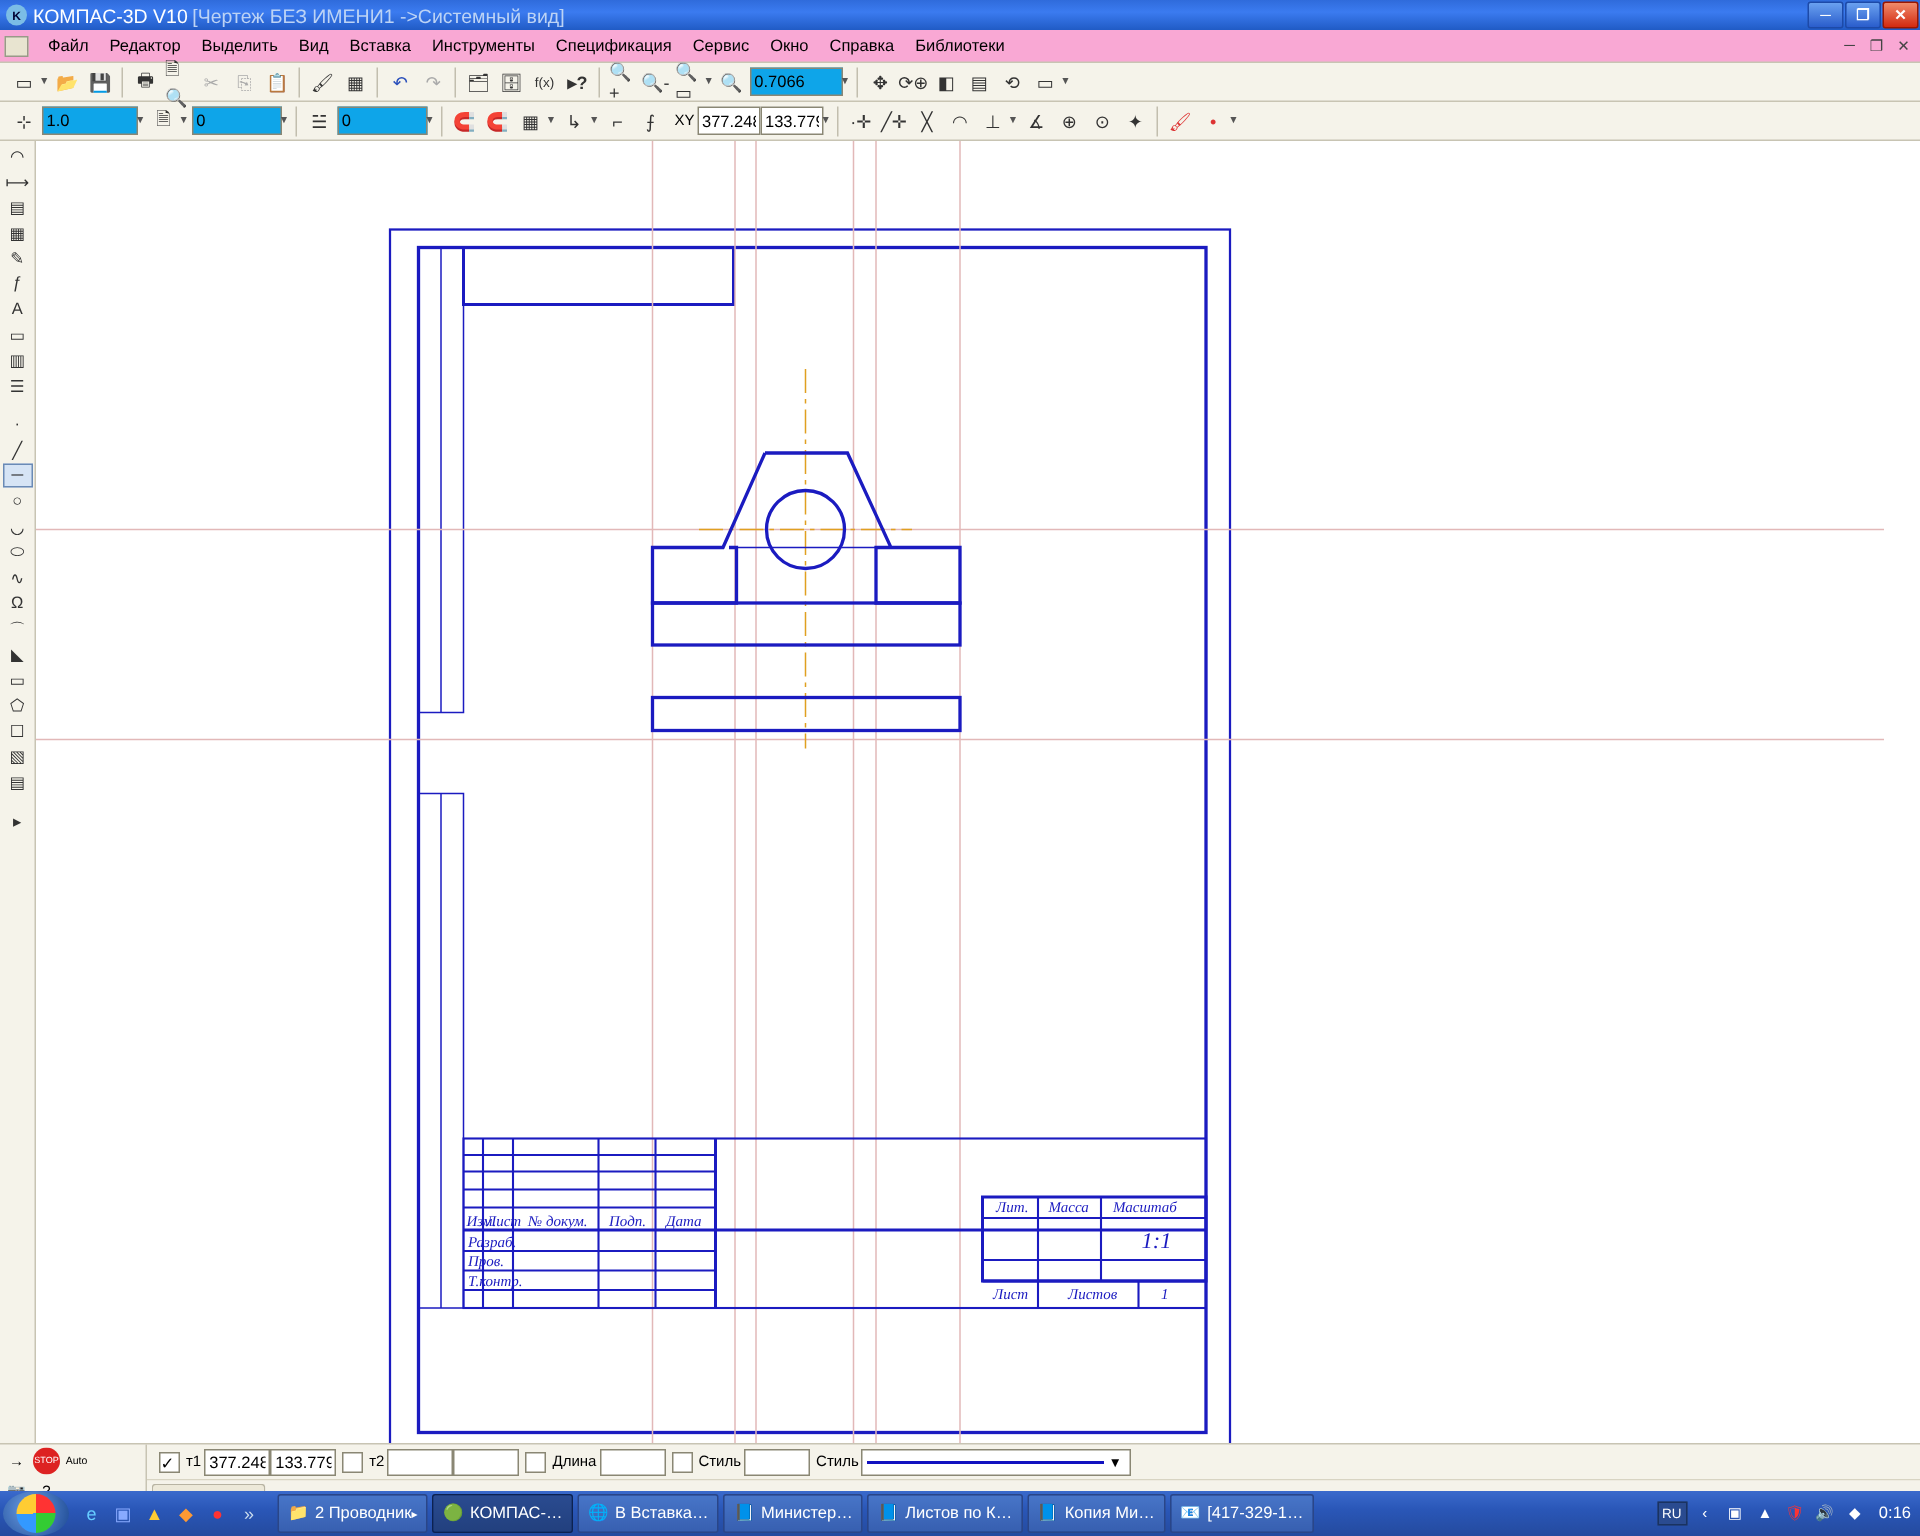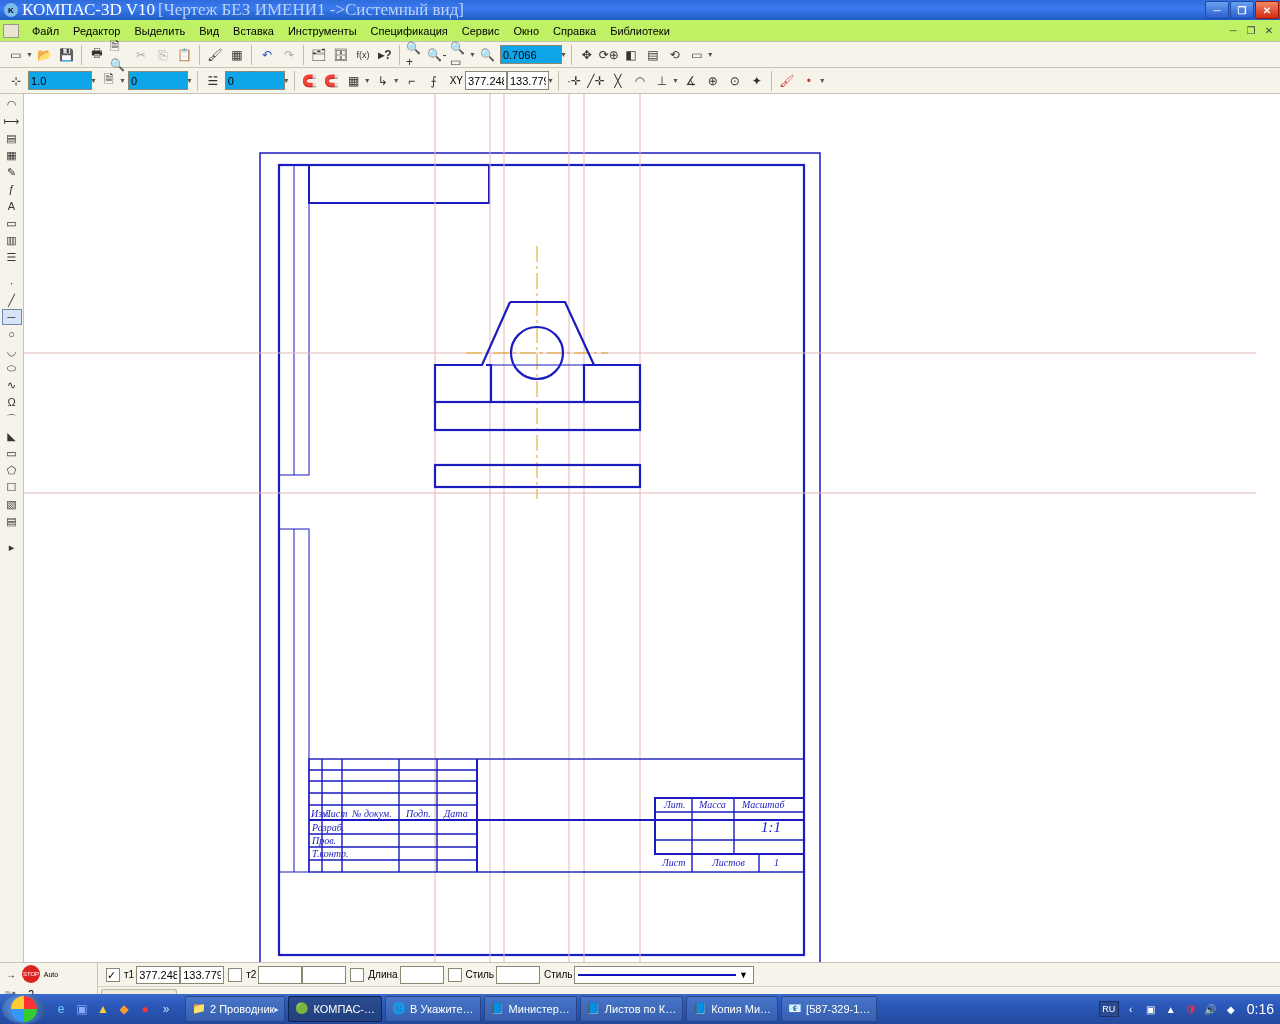--- a/index.html
+++ b/index.html
@@ -1,28 +1,28 @@
 <!DOCTYPE html>
 <html><head>
 <meta charset="utf-8">
 <style>
   * { margin:0; padding:0; box-sizing:border-box; }
   html,body { width:1280px; height:1024px; font-family:Tahoma,Arial,sans-serif; font-size:11px; overflow:hidden; background:#f5f3ea;}
   
   
   .titlebar { height:20px; background:linear-gradient(#2f6bdb,#3b7bf0 40%,#205bc5); color:#fff; display:flex; align-items:center; padding-left:4px; }
   .titlebar .icon { width:14px; height:14px; background:#7bbde6; border-radius:50%; margin-right:4px; display:flex; align-items:center; justify-content:center; font-size:8px; color:#003; font-weight:bold;}
-  .titlebar .txt { font-size:17px;font-family:Liberation Serif, serif; }
+  .titlebar .txt { font-size:13px; }
   .titlebar .sub { color:#bcd3f5; margin-left:3px; }
   .winbtns { margin-left:auto; display:flex; }
   .winbtn { width:24px; height:18px; margin-right:1px; background:linear-gradient(#6aa1f0,#2a5dcc); border:1px solid #1d4aa8; border-radius:2px; display:flex; align-items:center; justify-content:center; color:#fff; font-size:10px; font-weight:bold;}
   .winbtn.close { background:linear-gradient(#f08a6a,#d32a10); border-color:#9a1600;}
   
   
-  .menubar { height:22px; background:#bef264; border-bottom:1px solid #c8c4b3; display:flex; align-items:center; padding-left:3px; }
+  .menubar { height:22px; background:#f9a8d4; border-bottom:1px solid #c8c4b3; display:flex; align-items:center; padding-left:3px; }
   .mdi-icon { width:16px; height:14px; background:#e8e4d0; border:1px solid #998; margin-right:6px;}
   .menubar .mitem { padding:2px 7px; cursor:default; }
   .menubar .right { margin-left:auto; display:flex; align-items:center; padding-right:4px;}
   .mdibtn { width:14px; height:12px; margin-left:4px; font-size:10px; text-align:center; color:#444;}
   
   
   .tbrow { height:26px; background:#f5f3ea; border-bottom:1px solid #c8c4b3; display:flex; align-items:center; padding-left:6px; }
   .tbtn { width:20px; height:20px; margin-right:2px; display:flex; align-items:center; justify-content:center; font-size:12px; color:#333; border:1px solid transparent; }
   .tsep { width:4px; height:20px; border-left:1px solid #c2beae; margin:0 2px;}
   .tcombo { height:19px; border:1px solid #8a8774; background:#0ea5e9; font-size:11px; padding:1px 2px; }
@@ -64,21 +64,21 @@
   .start { width:44px; height:30px; background:radial-gradient(circle at 40% 40%,#6b9ee5,#1a4690); border-radius:50%; margin:0 6px 0 2px; display:flex; align-items:center; justify-content:center;}
   .startorb{width:26px;height:26px;border-radius:50%;background:conic-gradient(#f33 0 25%,#3c3 0 50%,#39f 0 75%,#fc3 0 100%);}
   .ql { display:flex; gap:3px; padding-right:6px; margin-right:4px;}
   .ql .q { width:18px; height:18px; display:flex; align-items:center; justify-content:center; font-size:12px;}
   .tgroup { height:26px; display:flex; align-items:center; background:linear-gradient(#4775c8,#375fb0); border:1px solid #2a4688; border-radius:2px; margin-right:3px; padding:0 6px; max-width:122px; overflow:hidden; white-space:nowrap;}
   .tgroup .ico { width:14px; height:14px; margin-right:4px; font-size:11px;}
   .tgroup.active { background:linear-gradient(#2a4b90,#22407e); border-color:#0d2250;}
   .tray { margin-left:auto; display:flex; align-items:center; gap:4px; padding-right:6px;}
   .tray .t { width:16px; height:16px; font-size:10px; display:flex; align-items:center; justify-content:center;}
   .traylang{ background:#2a4b90; border:1px solid #1a3360; width:20px; height:16px; text-align:center; font-size:9px; line-height:14px;}
-  .clock { margin-left:4px; font-size:14px;text-align:center;}
+  .clock { margin-left:4px; font-size:11px;text-align:center;}
 </style>
 </head>
 <body>
 
 <div class="titlebar">
   <div class="icon">K</div>
   <span class="txt">КОМПАС-3D V10</span>
   <span class="txt sub">[Чертеж БЕЗ ИМЕНИ1 -&gt;Системный вид]</span>
   <div class="winbtns">
     <div class="winbtn">─</div>
@@ -380,37 +380,37 @@
       <span class="ico">📁</span>
       <span>2 Проводник</span>
       <span style="margin-left:auto;font-size:8px;"> ▸</span>
     </div>
   <div class="tgroup active">
       <span class="ico">🟢</span>
       <span>КОМПАС-…</span>
     </div>
   <div class="tgroup">
       <span class="ico">🌐</span>
-      <span>В Укажите…</span>
+      <span>В Вставка…</span>
     </div>
   <div class="tgroup">
       <span class="ico">📘</span>
       <span>Министер…</span>
     </div>
   <div class="tgroup">
       <span class="ico">📘</span>
       <span>Листов по К…</span>
     </div>
   <div class="tgroup">
       <span class="ico">📘</span>
       <span>Копия Ми…</span>
     </div>
   <div class="tgroup">
       <span class="ico">📧</span>
-      <span>[587-329-1…</span>
+      <span>[417-329-1…</span>
     </div>
   <div class="tray">
     <div class="traylang">RU</div>
     <div class="t">‹</div>
     <div class="t">▣</div>
     <div class="t">▲</div>
     <div class="t" style="color:#f33;">🛡</div>
     <div class="t">🔊</div>
     <div class="t">◆</div>
     <span class="clock">0:16</span>

